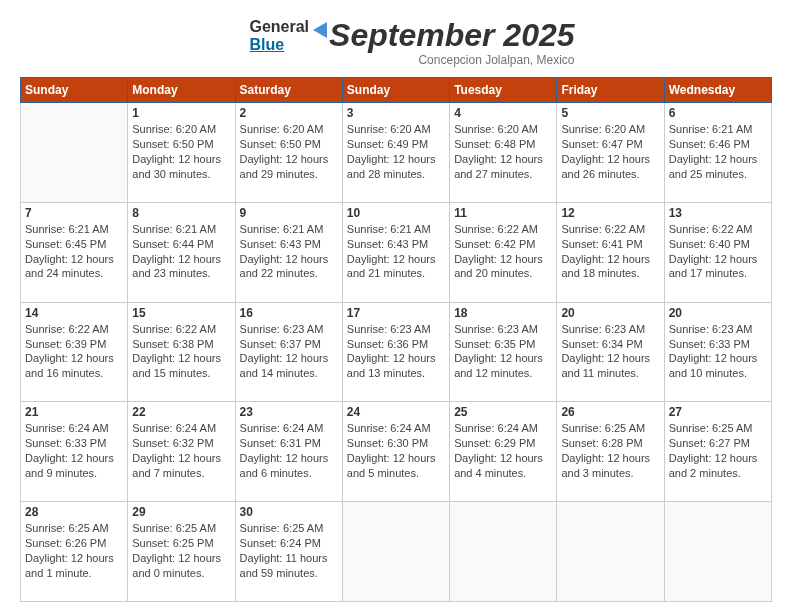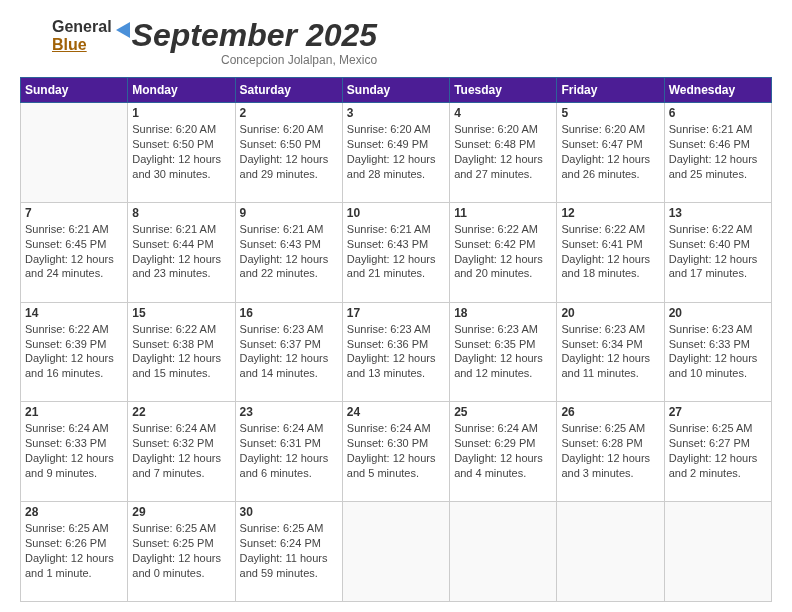--- a/index.html
+++ b/index.html
@@ -12,21 +12,21 @@
     }
     .page {
       width: 792px;
       height: 612px;
       padding: 18px 20px 10px 20px;
       display: flex;
       flex-direction: column;
     }
     .header {
       display: flex;
-      justify-content: flex-start;
+      justify-content: center;
       align-items: flex-start;
       margin-bottom: 10px;
       margin-left: 32px;
     }
     .logo {
       display: flex;
       align-items: center;
       gap: 0px;
     }
     .logo-text {
@@ -35,21 +35,21 @@
       line-height: 1.1;
     }
     .logo-general {
       font-size: 16px;
       font-weight: bold;
       color: #333;
     }
     .logo-blue {
       font-size: 16px;
       font-weight: bold;
-      color: #a16207;
+      color: #0369a1;
       text-decoration: underline;
     }
     .logo-icon {
       width: 18px;
       height: 22px;
       margin-left: 2px;
       margin-top: -10px;
     }
     .title-block {
       text-align: right;
@@ -66,21 +66,21 @@
       color: #737373;
     }
     .calendar {
       flex: 1;
       border: 1px solid #ccc;
       border-collapse: collapse;
       width: 100%;
       table-layout: fixed;
     }
     .calendar th {
-      background-color: #4c1d95;
+      background-color: #c2410c;
       color: #fff;
       font-size: 12px;
       font-weight: bold;
       padding: 5px 4px;
       text-align: left;
       border: 1px solid #2d6199;
     }
     .calendar td {
       vertical-align: top;
       border: 1px solid #ccc;

